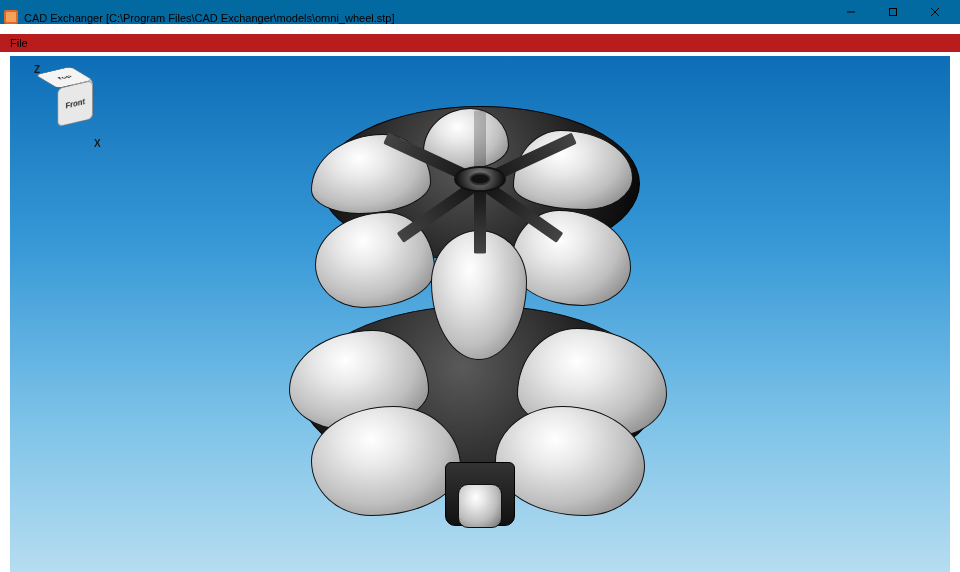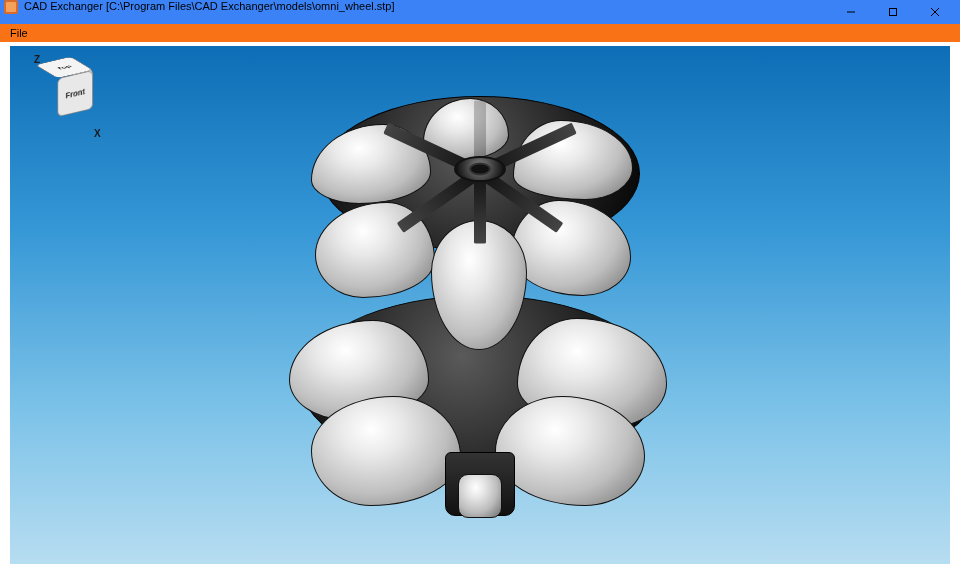--- a/index.html
+++ b/index.html
@@ -2,23 +2,23 @@
 <html><head>
 <meta charset="utf-8">
 <style>
   * { box-sizing: border-box; margin: 0; padding: 0; }
   html, body { width: 960px; height: 572px; font-family: "Segoe UI", Tahoma, sans-serif; font-size: 11px; background: #fff; overflow: hidden; }
 
   
   .titlebar {
     height: 24px;
     display: flex;
-    align-items: flex-start;
+    align-items: flex-end;
     padding: 0 4px;
-    background: #3b82f6;
+    background: #0369a1;
     color: #000;
   }
   .titlebar .app-icon {
     width: 14px; height: 14px;
     margin-right: 6px;
     display: flex; align-items: center; justify-content: center;
   }
   .titlebar .title { flex: 0 0 auto; font-size: 11px; }
   .titlebar .spacer { flex: 1 1 auto; }
   .win-btn {
@@ -26,23 +26,24 @@
     display: flex; align-items: center; justify-content: center;
     color: #000;
   }
 
   
   .menubar {
     height: 18px;
     display: flex;
     align-items: center;
     padding: 0 6px;
-    background: #f97316;
+    background: #b91c1c;
     font-size: 11px;
     gap: 10px;
+    margin-top: 10px;
   }
   .menubar .menu-item { padding: 1px 4px; }
 
   
   .viewport-wrap {
     position: relative;
     width: 940px;
     height: 518px;
     margin: 4px 10px 8px 10px;
     background: linear-gradient(to bottom, #0d6db6 0%, #3597d6 35%, #7cc2e8 70%, #b7ddf1 100%);

